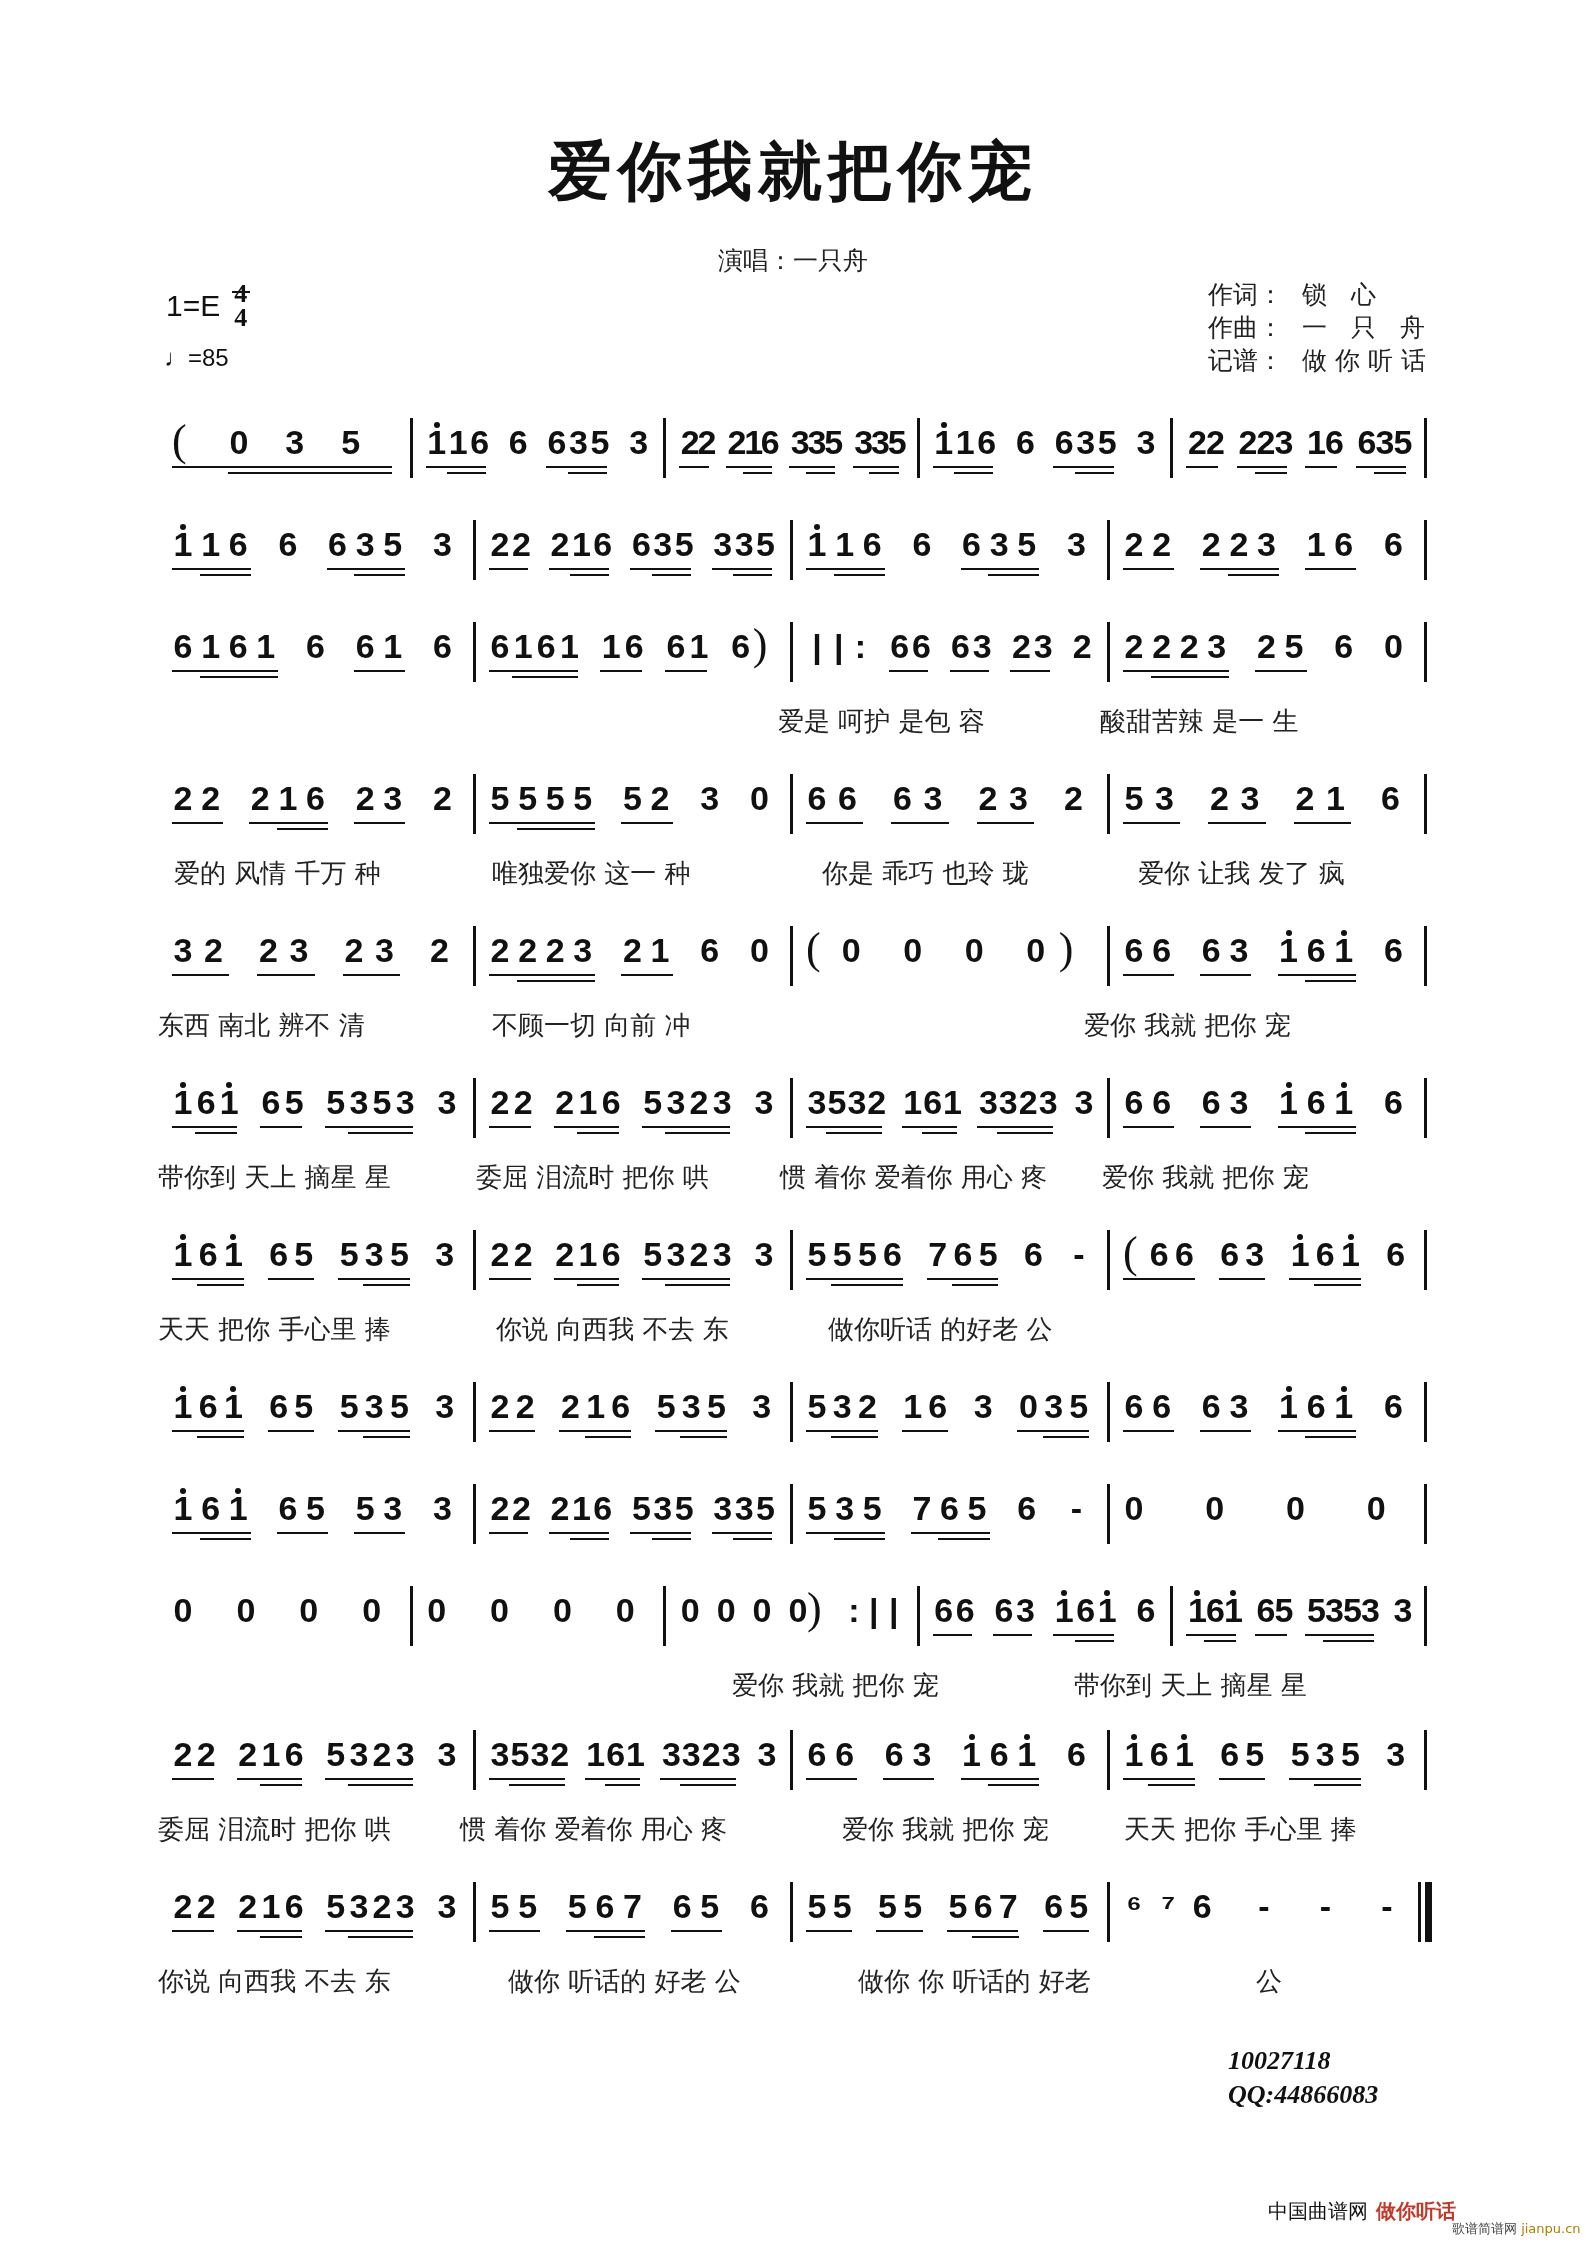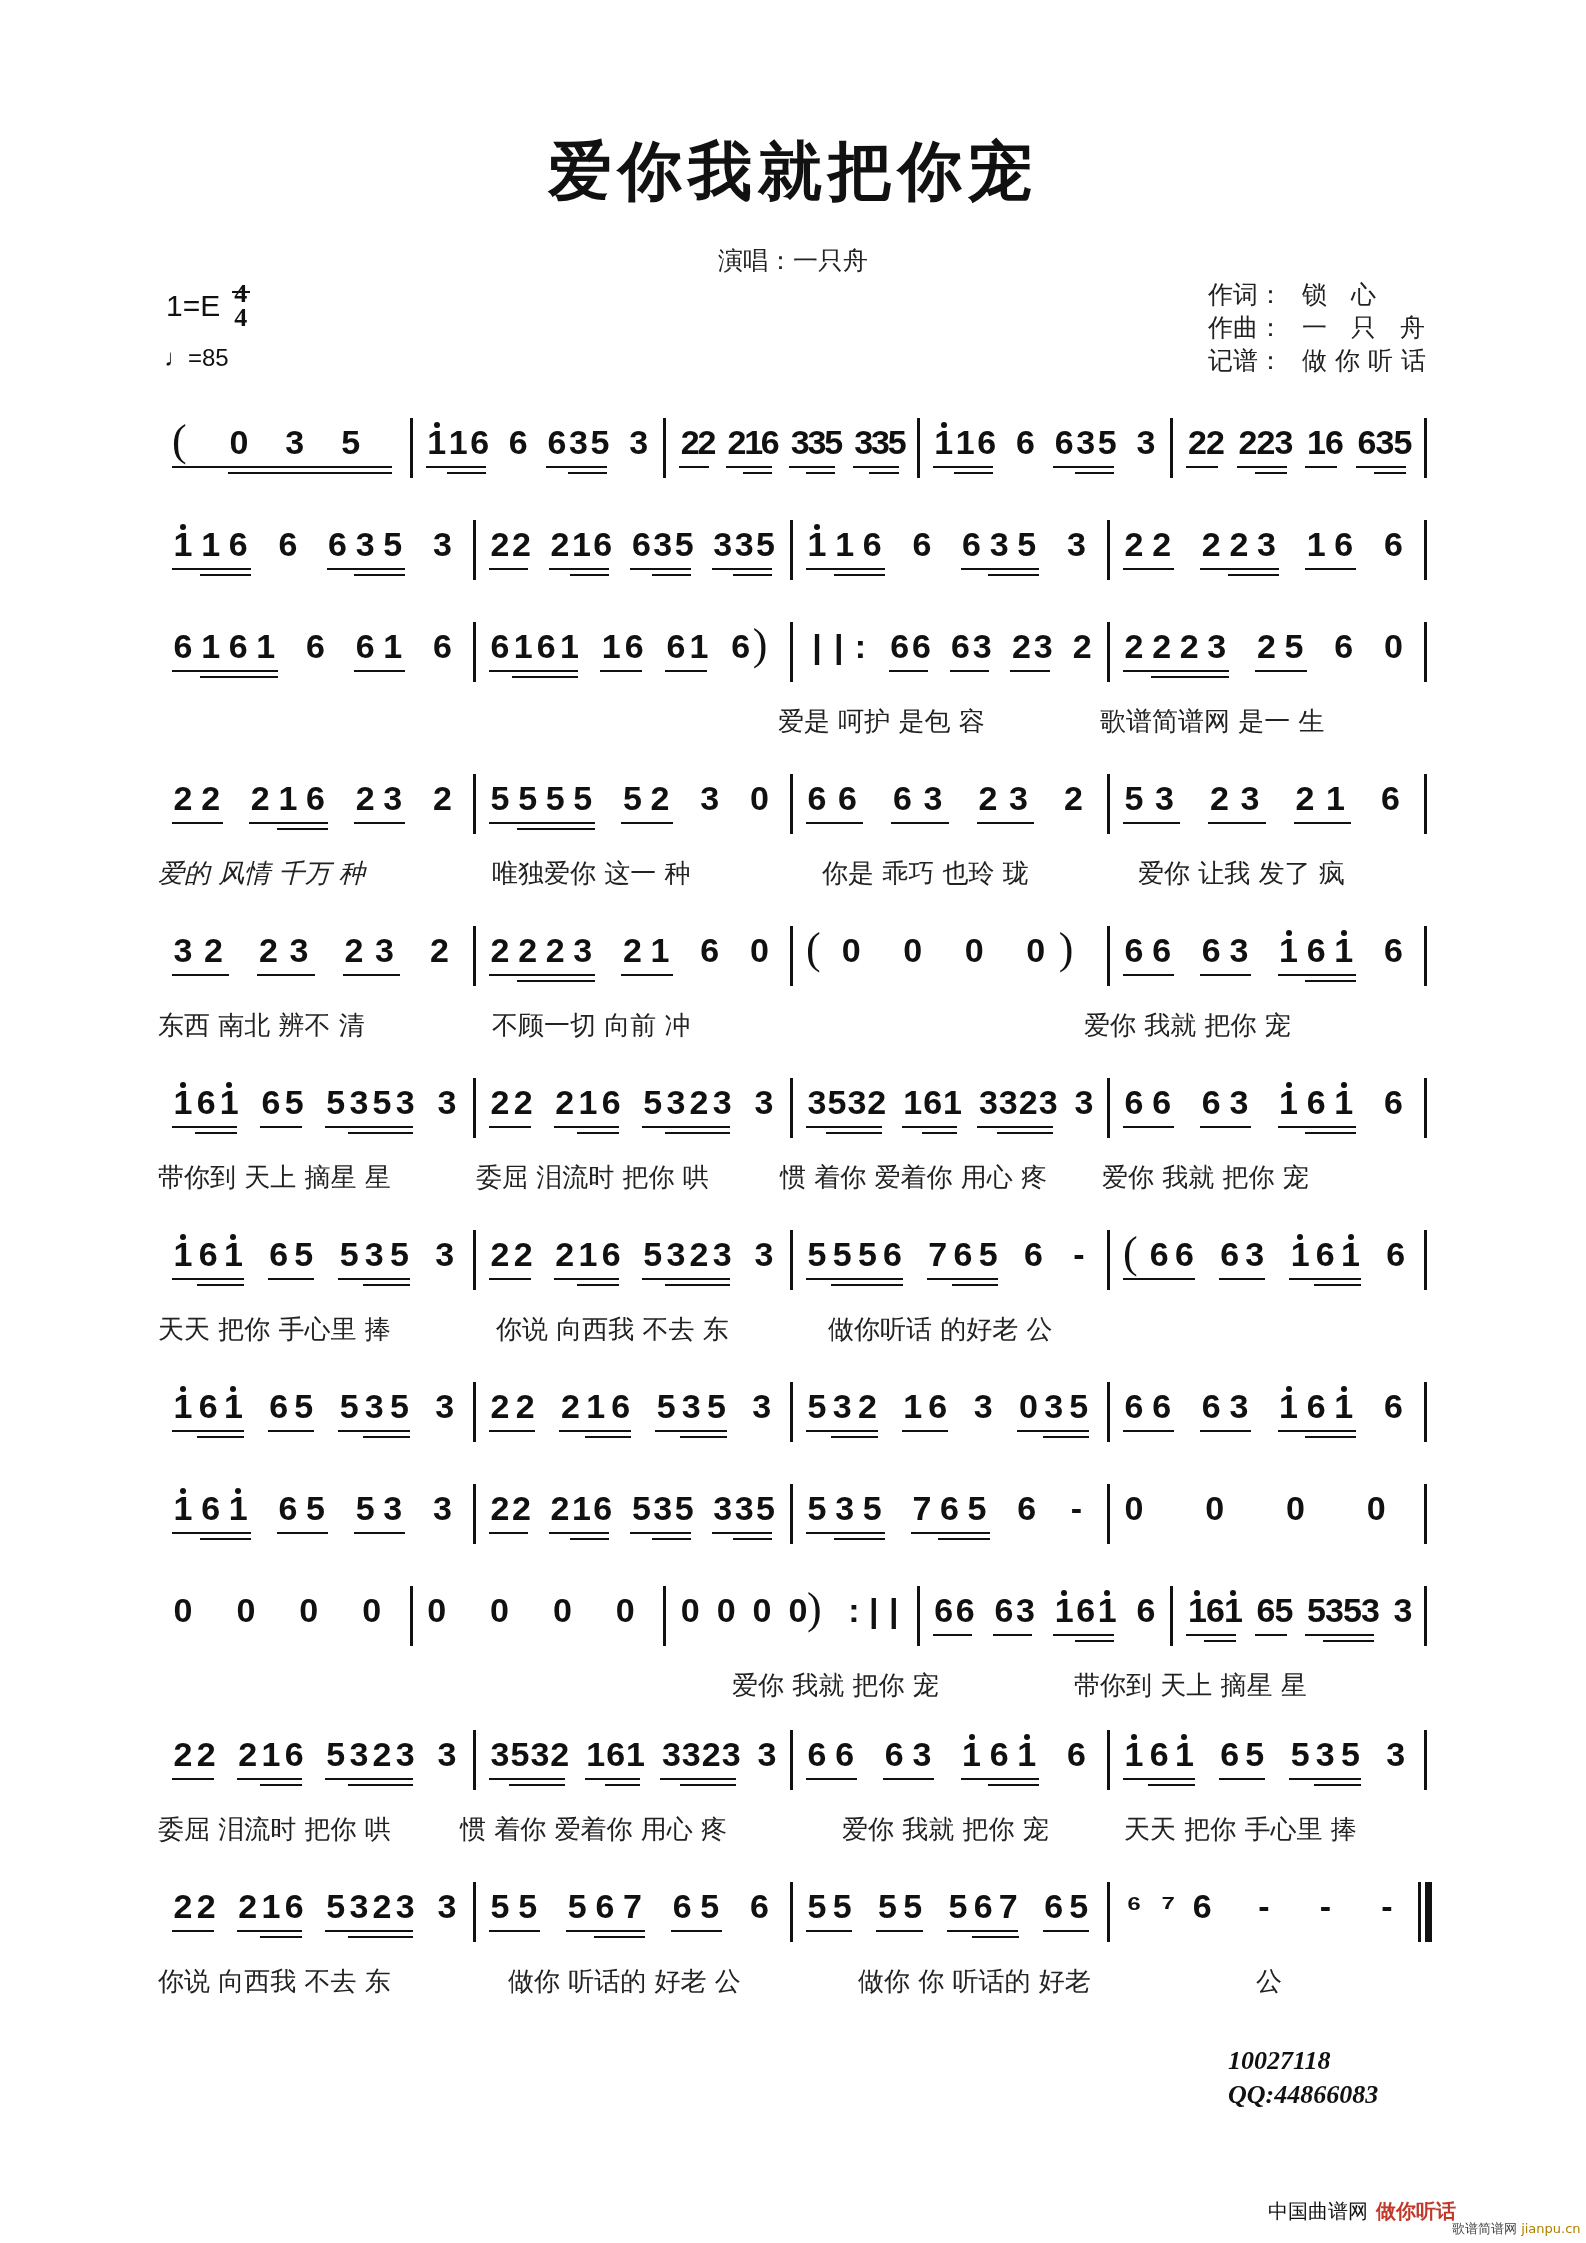--- a/index.html
+++ b/index.html
@@ -250,21 +250,21 @@
         <div class="uline" style="left: 992.596px; top: 62px; width: 78.7885px;"></div>
         <span class="note" style="left: 1097.46px;">2</span>
         <span class="note" style="left: 1125.06px;">5</span>
         <div class="uline" style="left: 1097.46px; top: 56px; width: 51.1923px;"></div>
         <span class="note" style="left: 1174.73px;">6</span>
         <span class="note" style="left: 1224.4px;">0</span>
         <div class="bar" style="left: 1266px;"></div>
       </div>
       <div class="lyrics">
         <span class="lyric" style="left: 620px;">爱是 呵护 是包 容</span>
-        <span class="lyric" style="left: 942px;">歌谱简谱网 是一 生</span>
+        <span class="lyric" style="left: 942px;">酸甜苦辣 是一 生</span>
       </div>
     </div>
     <div class="row-wrap" style="top: 766px;">
       <div class="staff">
         <span class="note" style="left: 14px;">2</span>
         <span class="note" style="left: 41.5962px;">2</span>
         <div class="uline" style="left: 14px; top: 56px; width: 51.1923px;"></div>
         <span class="note" style="left: 91.2692px;">2</span>
         <span class="note" style="left: 118.865px;">1</span>
         <span class="note" style="left: 146.462px;">6</span>
@@ -304,21 +304,21 @@
         <span class="note" style="left: 1050.49px;">2</span>
         <span class="note" style="left: 1081.02px;">3</span>
         <div class="uline" style="left: 1050.49px; top: 56px; width: 57.0638px;"></div>
         <span class="note" style="left: 1135.98px;">2</span>
         <span class="note" style="left: 1166.51px;">1</span>
         <div class="uline" style="left: 1135.98px; top: 56px; width: 57.0638px;"></div>
         <span class="note" style="left: 1221.47px;">6</span>
         <div class="bar" style="left: 1266px;"></div>
       </div>
       <div class="lyrics">
-        <span class="lyric" style="left: 0px; font-style: italic;">爱的 风情  千万 种</span>
+        <span class="lyric" style="left: 16px;">爱的 风情  千万 种</span>
         <span class="lyric" style="left: 334px;">唯独爱你 这一 种</span>
         <span class="lyric" style="left: 664px;">你是 乖巧 也玲 珑</span>
         <span class="lyric" style="left: 980px;">爱你 让我 发了 疯</span>
       </div>
     </div>
     <div class="row-wrap" style="top: 918px;">
       <div class="staff">
         <span class="note" style="left: 14px;">3</span>
         <span class="note" style="left: 44.5319px;">2</span>
         <div class="uline" style="left: 14px; top: 56px; width: 57.0638px;"></div>

